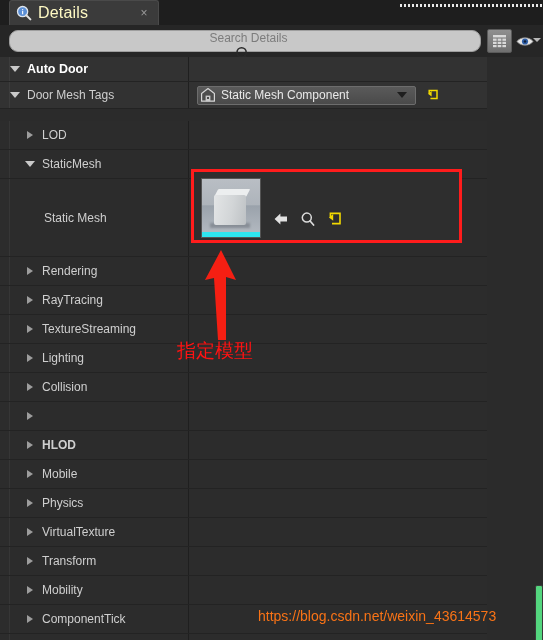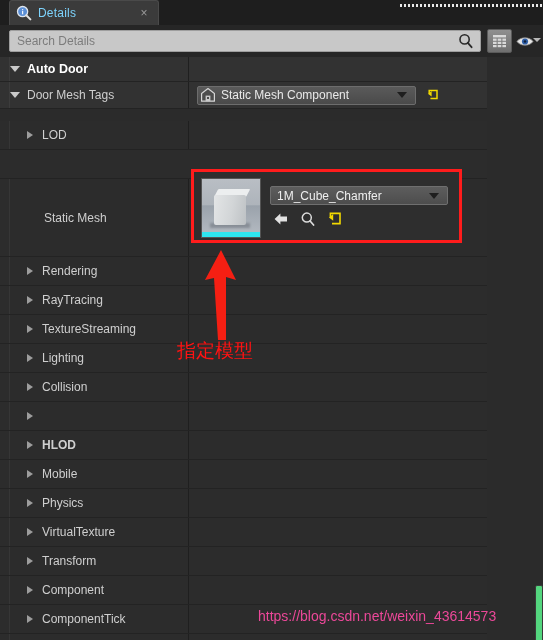--- a/index.html
+++ b/index.html
@@ -33,21 +33,21 @@
     border-radius: 3px 3px 0 0;
     box-sizing: border-box;
     display: flex; align-items: center;
   }
   .tab-icon {
     width: 16px; height: 16px; margin-left: 6px; margin-right: 6px;
     flex: 0 0 auto;
     display: block;
   }
   .tab-label {
-    font-size: 12px; color: #7dd3fc; letter-spacing: .2px;
+    font-size: 16px; color: #fef9c3; letter-spacing: .2px;
     flex: 1 1 auto;
   }
   .tab-close {
     width: 16px; height: 16px; margin-right: 6px;
     color: #9a9a9a; font-size: 12px; line-height: 16px; text-align: center;
     flex: 0 0 auto;
   }
   .dotline {
     position: absolute; right: 0; top: 4px; width: 143px; height: 3px;
     background-image: repeating-linear-gradient(to right, #e8e8e8 0 2px, rgba(0,0,0,0) 2px 4px);
@@ -55,23 +55,23 @@
 
   
   .searchrow {
     position: absolute; left: 0; top: 25px; width: 543px; height: 32px;
     background: #262626;
   }
   .searchbox {
     position: absolute; left: 9px; top: 5px; width: 472px; height: 22px;
     background: #c8c8c8;
     border: 1px solid #9e9e9e;
-    border-radius: 2px;
-    box-sizing: border-box;
-    display: flex; align-items: center;
+    border-radius: 9px;
+    box-sizing: border-box;
+    display: flex; align-items: center; flex-direction: column;
   }
   .search-placeholder {
     font-size: 12px; color: #7c7c7c; margin-left: 7px;
     flex: 1 1 auto;
   }
   .search-mag { width: 18px; height: 18px; margin-right: 5px; flex: 0 0 auto; }
 
   .btn-grid {
     position: absolute; left: 487px; top: 4px; width: 25px; height: 24px;
     background: linear-gradient(#8f8f8f, #6f6f6f);
@@ -217,21 +217,21 @@
     position: absolute; left: 196px; top: 250px; width: 50px; height: 90px;
   }
   .anno-text {
     position: absolute; left: 177px; top: 338px;
     font-size: 19px; color: #ff1212;
     font-family: "DejaVu Sans", sans-serif;
     white-space: nowrap;
   }
   .watermark {
     position: absolute; left: 258px; top: 608px;
-    font-size: 14px; color: #ec4899;
+    font-size: 14px; color: #f97316;
     white-space: nowrap;
     text-align: right;
   }
   .edge-green {
     position: absolute; left: 535px; top: 528px; width: 8px; height: 62px;
     background: #54d67e;
     border: 1px solid #3a3a3a;
     box-sizing: border-box;
     border-radius: 2px;
   }
@@ -332,40 +332,43 @@
         <div class="guide"></div>
         <span class="tri collapsed" style="margin-left:24px;">
             <i></i>
           </span>
         <span class="row-label">LOD</span>
       </div>
       <div class="row-right"></div>
     </div>
 
     <div class="row plain" style="top:81px; height:29px;">
+      <div class="row-left">
+        <div class="guide"></div>
+        <span class="tri expanded" style="margin-left:24px;">
+            <i></i>
+          </span>
+        <span class="row-label">StaticMesh</span>
+      </div>
       <div class="row-right"></div>
     </div>
 
     <div class="row plain" style="top:110px; height:78px;">
       <div class="row-left">
         <div class="guide"></div>
         <span class="row-label" style="margin-left:44px;">Static Mesh</span>
       </div>
     </div>
 
     <div class="highlight">
       <div class="thumb">
         <div class="cube-shadow"></div>
         <div class="cube-top"></div>
         <div class="cube-body"></div>
         <div class="cyanbar"></div>
-      </div>
-      <div class="asset-combo">
-        <span class="asset-name">1M_Cube_Chamfer</span>
-        <span class="combo-arrow"></span>
       </div>
       <div class="asset-tools">
         <svg class="tool" viewBox="0 0 18 18">
           <path d="M2.6 9 L8.4 3.6 L8.4 6.6 L15 6.6 L15 11.4 L8.4 11.4 L8.4 14.4 Z" fill="#e2e2e2"></path>
         </svg>
         <svg class="tool" viewBox="0 0 18 18">
           <circle cx="7.8" cy="7.6" r="4.5" fill="none" stroke="#dcdcdc" stroke-width="1.5"></circle>
           <line x1="11.1" y1="11" x2="14.6" y2="15" stroke="#dcdcdc" stroke-width="1.7" stroke-linecap="round"></line>
         </svg>
         <svg class="tool" viewBox="0 0 18 18">
@@ -473,21 +476,21 @@
             </span>
           <span class="row-label">Transform</span>
         </div>
       </div>
       <div class="row plain" style="top:507px; height:29px;">
         <div class="row-left">
           <div class="guide"></div>
           <span class="tri collapsed" style="margin-left:24px;">
               <i></i>
             </span>
-          <span class="row-label">Component</span>
+          <span class="row-label">Mobility</span>
         </div>
       </div>
       <div class="row plain" style="top:536px; height:29px;">
         <div class="row-left">
           <div class="guide"></div>
           <span class="tri collapsed" style="margin-left:24px;">
               <i></i>
             </span>
           <span class="row-label">ComponentTick</span>
         </div>

